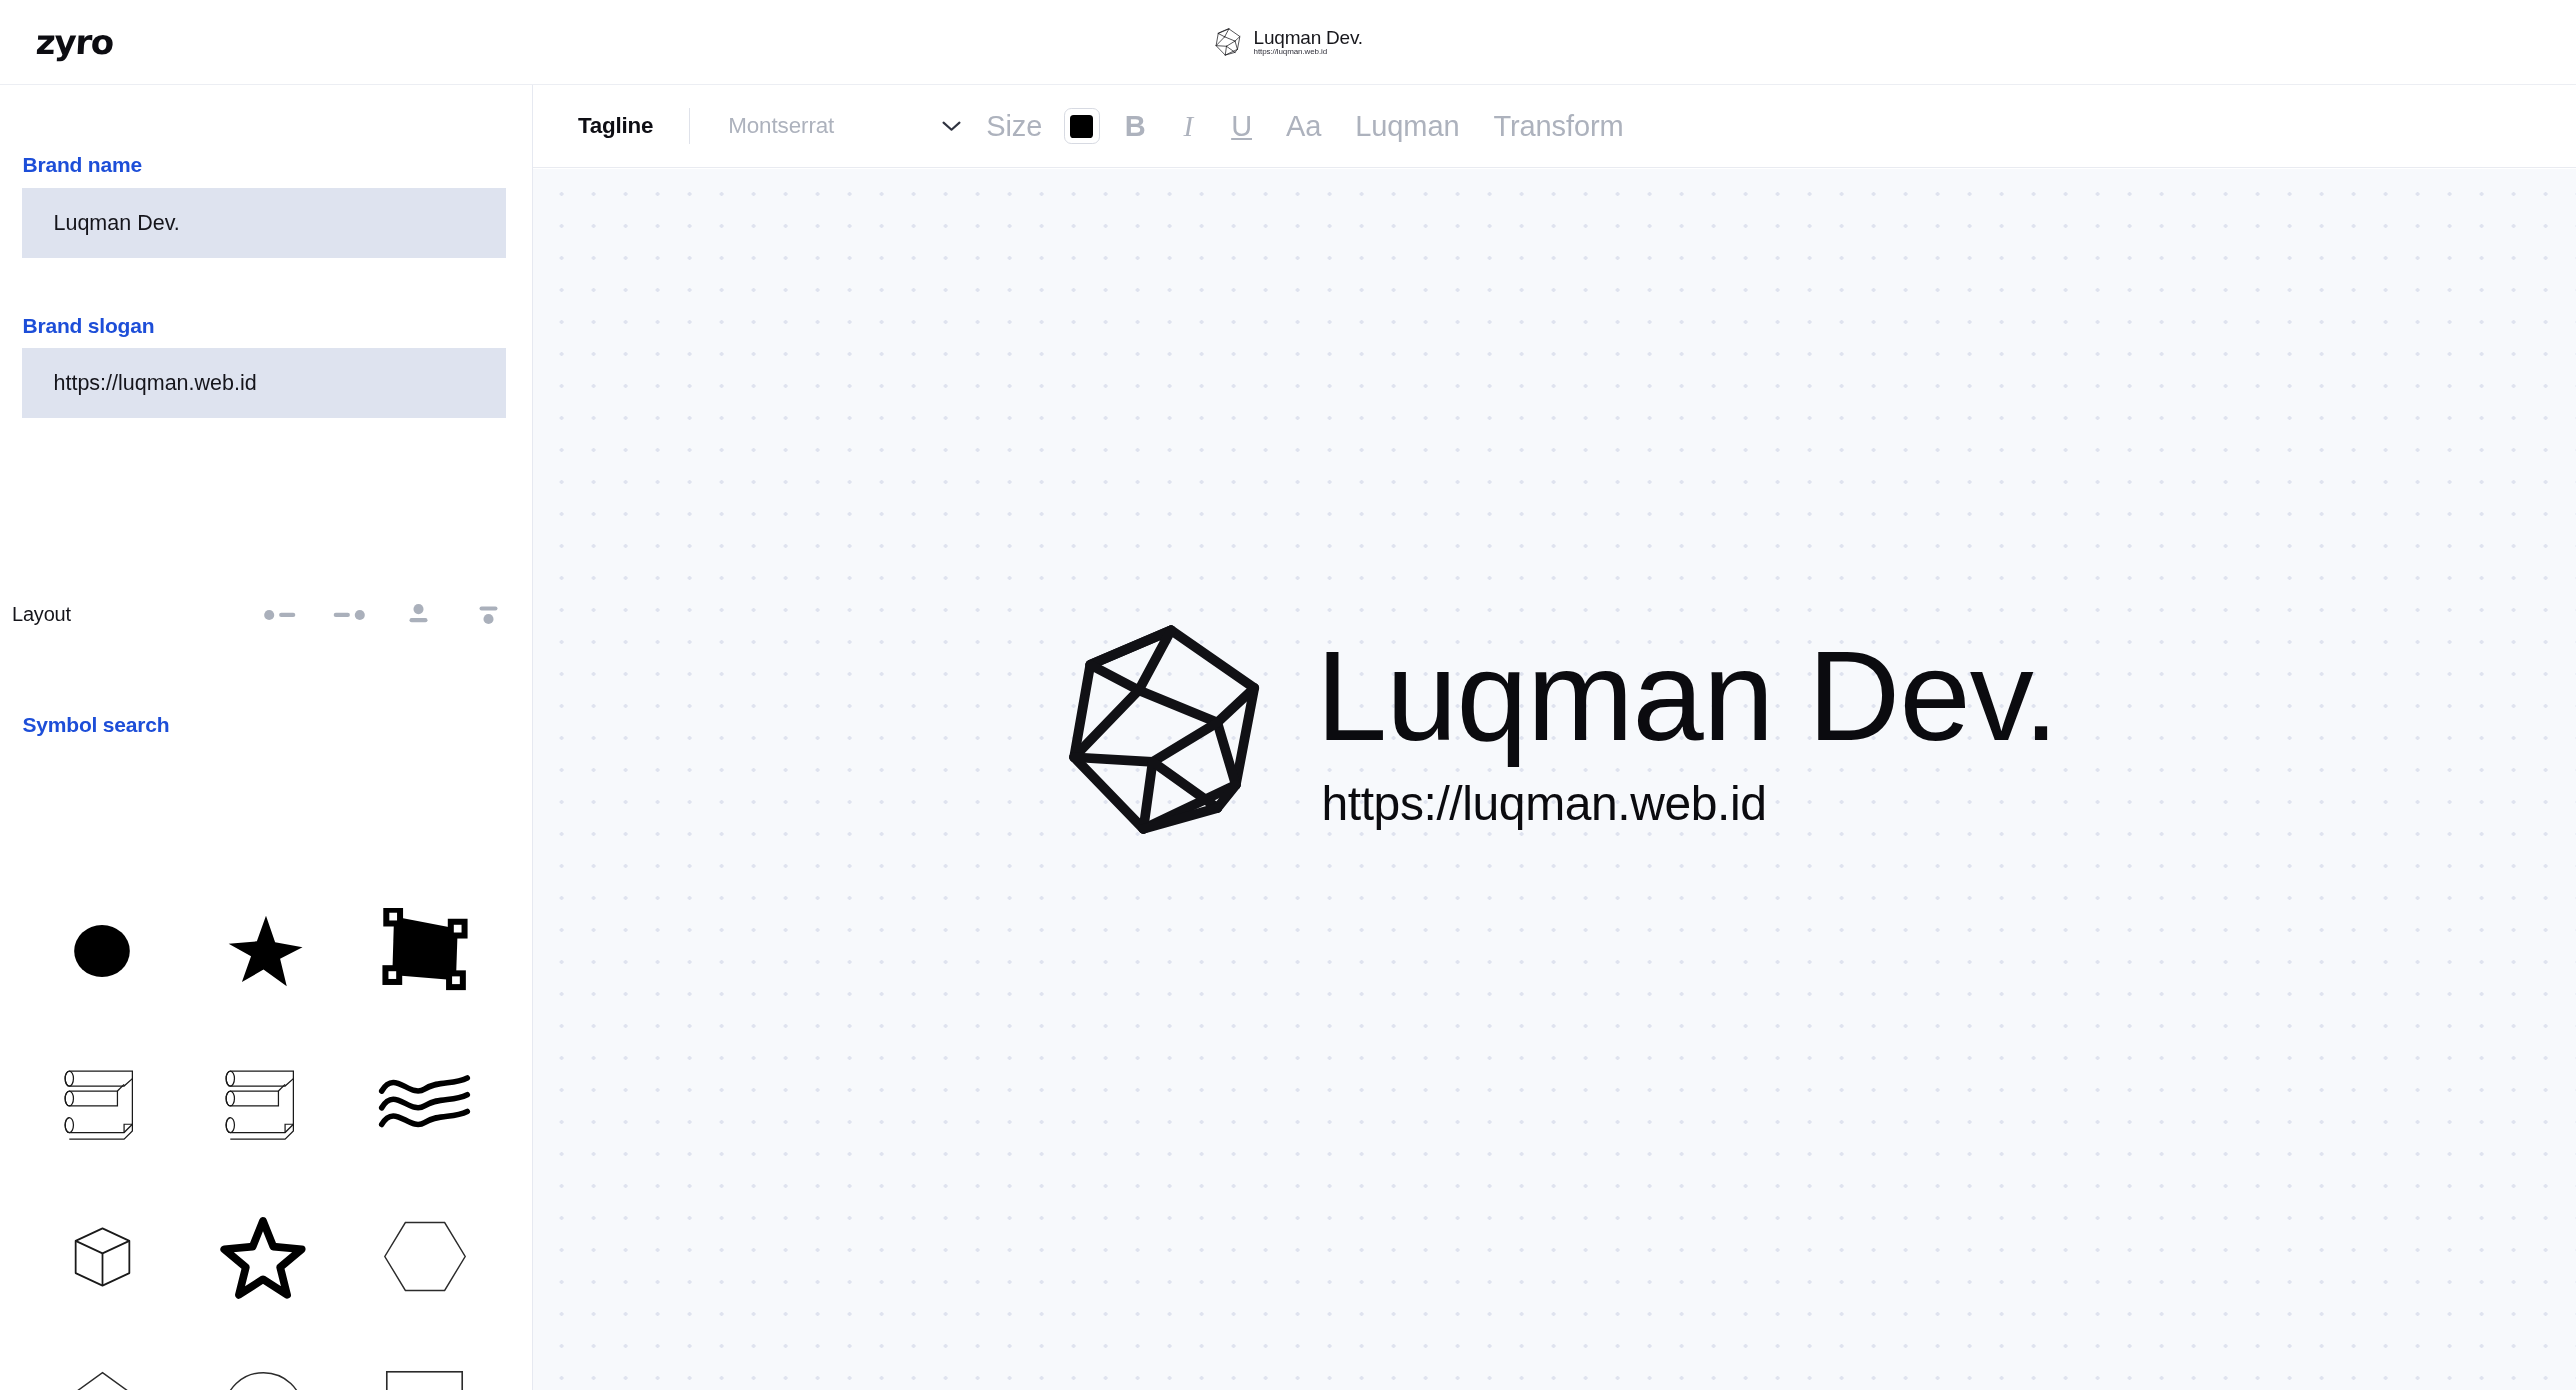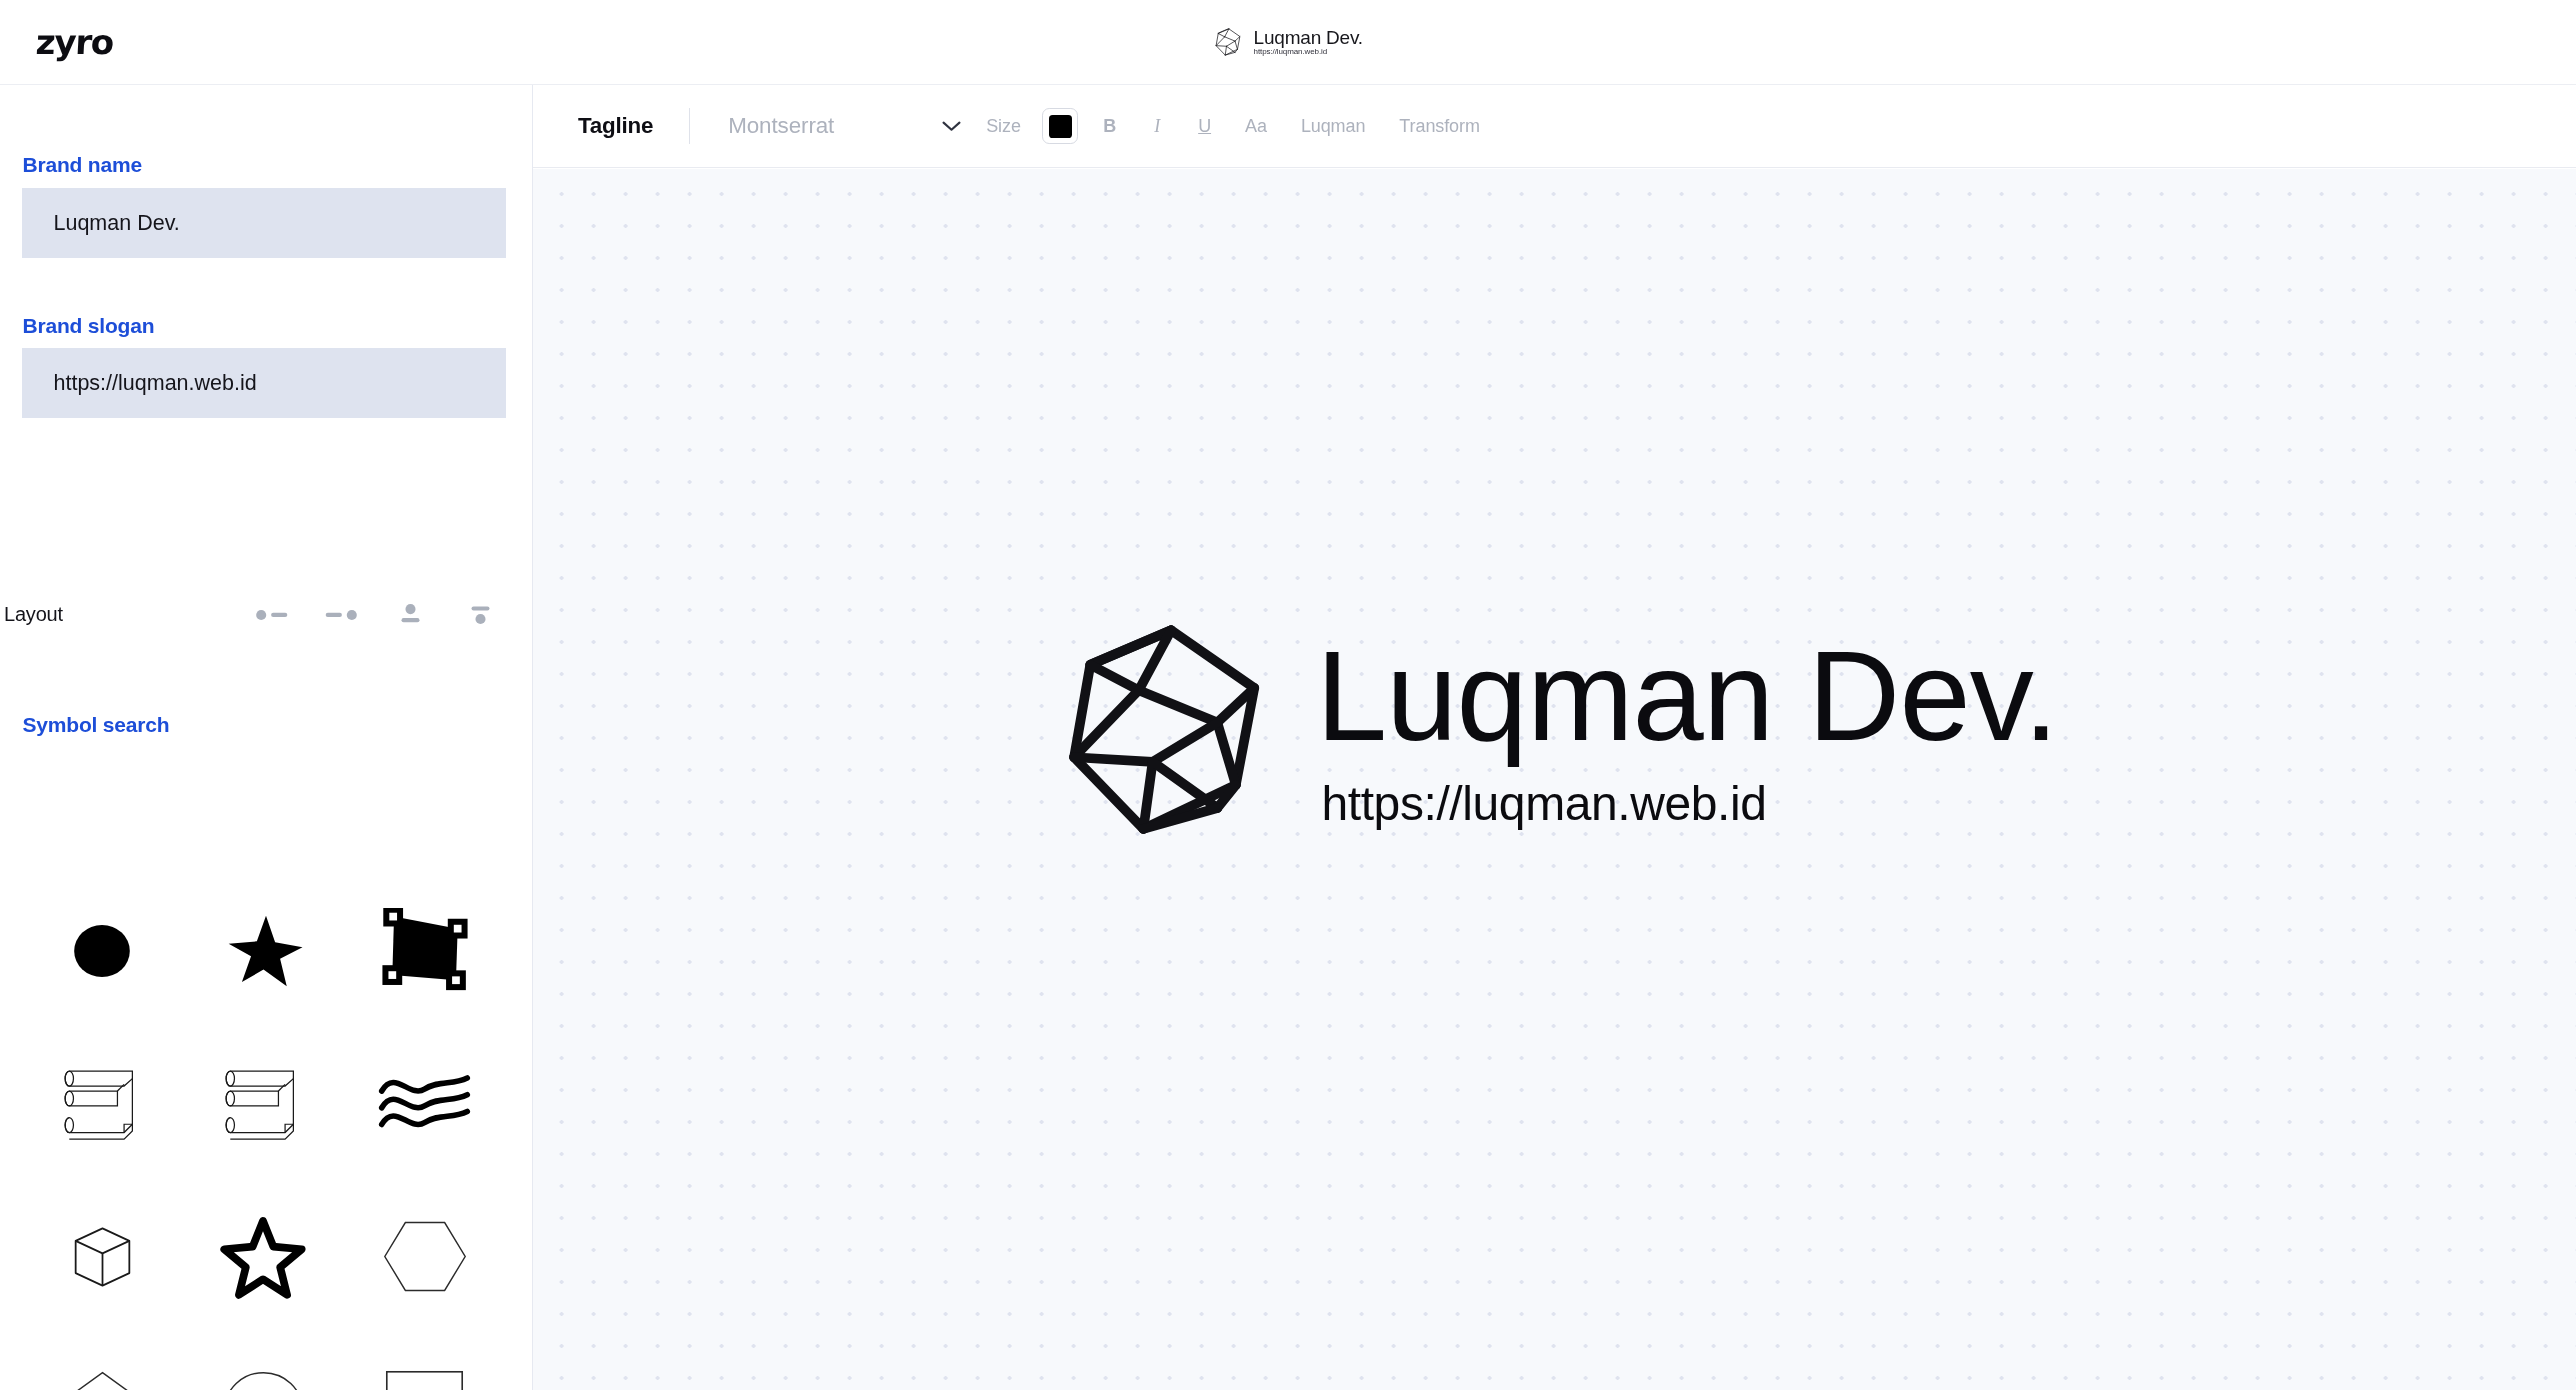--- a/index.html
+++ b/index.html
@@ -118,21 +118,21 @@
   .field-input::placeholder { color: #868a96; }
 
   .row-brand-name  { position: absolute; top: 68px;  left: 21.5px; }
   .row-brand-name-input { position: absolute; top: 103px; left: 21.5px; }
   .row-brand-slogan { position: absolute; top: 229px; left: 21.5px; }
   .row-brand-slogan-input { position: absolute; top: 263px; left: 21.5px; }
 
   
   .layout-row {
     position: absolute;
-    top: 518px; left: 4px;
+    top: 518px; left: 12px;
     width: 484px;
     display: flex;
     align-items: center;
   }
   .layout-label {
     font-size: 20px;
     color: #15151b;
     letter-spacing: -0.2px;
   }
   .layout-icons {
@@ -205,21 +205,21 @@
     cursor: pointer;
     justify-content: space-between;
     margin-right: 23px;
   }
   .tb-font-name {
     font-size: 22.4px;
     color: #adb2bd;
     letter-spacing: -0.1px;
   }
   .tb-item {
-    font-size: 18px;
+    font-size: 29px;
     color: #adb2bd;
     cursor: pointer;
     letter-spacing: -0.1px;
     background: none;
     border: none;
     font-family: "Liberation Sans", sans-serif;
     padding: 0;
   }
   .tb-size { margin-right: 21.5px; }
   .tb-swatch-wrap {

